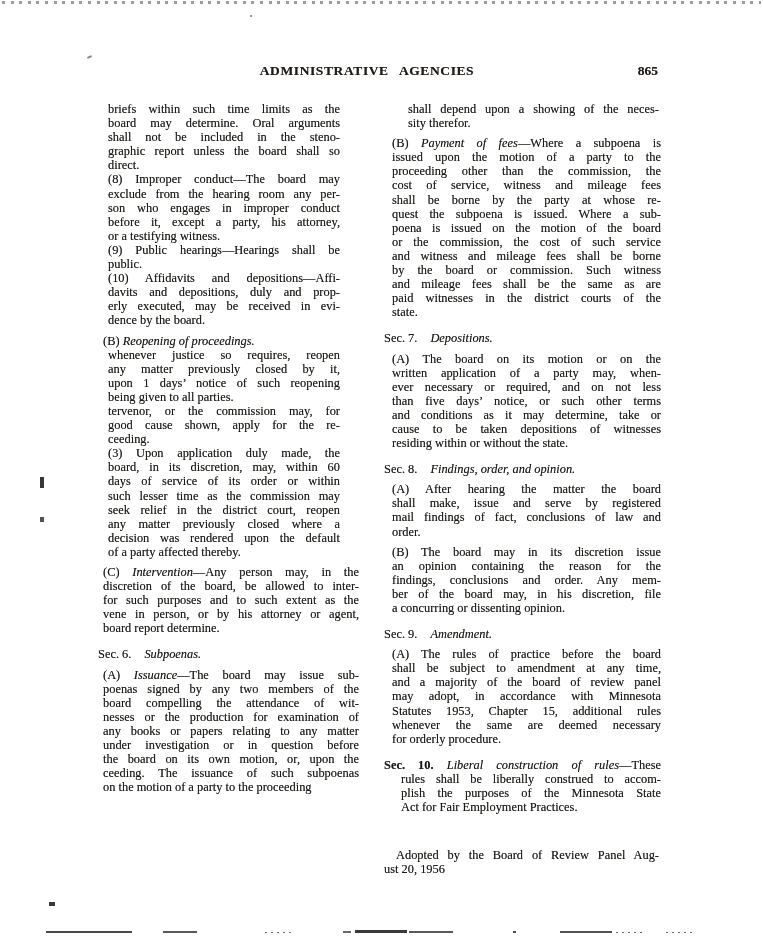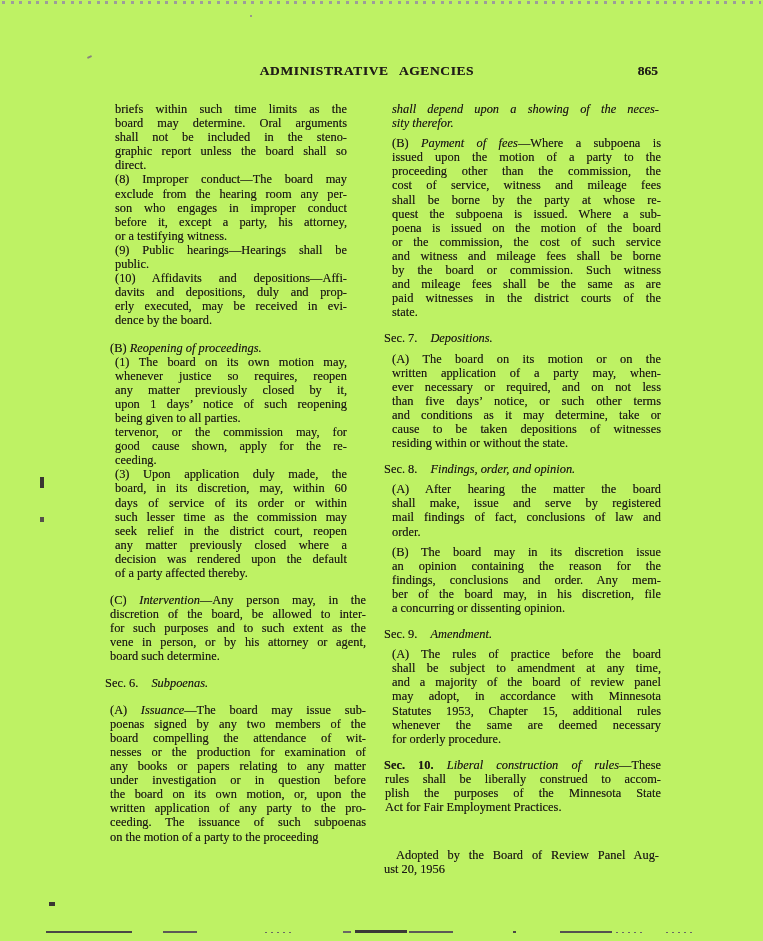--- a/index.html
+++ b/index.html
@@ -1,19 +1,19 @@
 <!DOCTYPE html>
 <html><head>
 <meta charset="utf-8">
 <style>
   html,body{margin:0;padding:0;background:#e8e6e0;}
   .page{
     position:relative;
     width:763px;height:941px;
-    background:#bef264;
+    background:#ffffff;
     overflow:hidden;
     font-family:"Liberation Serif","DejaVu Serif",serif;
     color:#1c1915;
   }
   
   .rule-top{
     position:absolute;top:1px;left:2px;right:2px;height:3px;
     background:repeating-linear-gradient(to right,#9d9d9a 0 3px,transparent 3px 8.6px);
   }
   
@@ -27,33 +27,33 @@
     position:absolute;right:5px;top:0;
     font-size:13.5px;font-weight:bold;color:#201c18;
     text-shadow:0 0 0.4px rgba(30,25,20,.6);
   }
   
   .col{
     position:absolute;top:102px;
     font-size:12.4px;line-height:14.1px;
     text-shadow:0 0 0.45px rgba(28,23,18,.55);
   }
-  .col-left{left:105px;width:266px;}
+  .col-left{left:98px;width:266px;}
   .col-right{left:384px;width:277px;}
   .line{white-space:nowrap;}
   .block .line:not(.last){text-align:justify;text-align-last:justify;}
   .block.body{margin:0 24px 0 10px;}
-  .col-right .block.body{margin:0 2px 0 8px;font-style:italic;}
-  .block.lettered{margin:13px 5px 0 5px;}
+  .col-right .block.body{margin:0 2px 0 24px;}
+  .block.lettered{margin:6px 5px 0 5px;}
   .col-right .block.lettered{margin:6px 0 0 8px;}
   .sec{margin:12px 0 6px 0;}
   .sec-label{font-weight:normal;}
   .sec-title{font-style:italic;margin-left:13px;margin-top:24px;}
   .block.sec-runin{margin:12px 0 0 0;}
-  .sec-runin .line:not(.first){margin-left:1px;}
+  .sec-runin .line:not(.first){margin-left:17px;}
   .block.adopted{margin:6px 2px 0 0;}
   .adopted .line.first{padding-left:12px;margin-top:34px;}
   
   .rule-bottom{position:absolute;left:0;top:930px;width:763px;height:4px;}
   .seg{position:absolute;background:#4a4845;}
   .seg.dots{background:repeating-linear-gradient(to right,#6a6865 0 2px,transparent 2px 6px);}
   .speck{position:absolute;background:#3a3632;}
 </style>
 </head>
 <body>
@@ -89,21 +89,20 @@
       <div class="block body">
         <div class="line first">(10) Affidavits and depositions—Affi-</div>
         <div class="line">davits and depositions, duly and prop-</div>
         <div class="line">erly executed, may be received in evi-</div>
         <div class="line last">dence by the board.</div>
       </div>
       <div class="block lettered">
         <div class="line first last">(B) <i>Reopening of proceedings.</i></div>
       </div>
       <div class="block body">
-        <div class="line first">(1) The board on its own motion may,</div>
         <div class="line">whenever justice so requires, reopen</div>
         <div class="line">any matter previously closed by it,</div>
         <div class="line">upon 1 days’ notice of such reopening</div>
         <div class="line last">being given to all parties.</div>
       </div>
       <div class="block body">
         <div class="line">tervenor, or the commission may, for</div>
         <div class="line">good cause shown, apply for the re-</div>
         <div class="line last">ceeding.</div>
       </div>
@@ -115,32 +114,31 @@
         <div class="line">seek relief in the district court, reopen</div>
         <div class="line">any matter previously closed where a</div>
         <div class="line">decision was rendered upon the default</div>
         <div class="line last">of a party affected thereby.</div>
       </div>
       <div class="block lettered">
         <div class="line first">(C) <i>Intervention</i>—Any person may, in the</div>
         <div class="line">discretion of the board, be allowed to inter-</div>
         <div class="line">for such purposes and to such extent as the</div>
         <div class="line">vene in person, or by his attorney or agent,</div>
-        <div class="line last">board such determine.</div>
+        <div class="line last">board report determine.</div>
       </div>
       <div class="sec"><span class="sec-label">Sec. 6.</span><span class="sec-title">Subpoenas.</span></div>
       <div class="block lettered">
         <div class="line first">(A) <i>Issuance</i>—The board may issue sub-</div>
         <div class="line">poenas signed by any two members of the</div>
         <div class="line">board compelling the attendance of wit-</div>
         <div class="line">nesses or the production for examination of</div>
         <div class="line">any books or papers relating to any matter</div>
         <div class="line">under investigation or in question before</div>
         <div class="line">the board on its own motion, or, upon the</div>
-        <div class="line">written application of any party to the pro-</div>
         <div class="line">ceeding. The issuance of such subpoenas</div>
         <div class="line last">on the motion of a party to the proceeding</div>
       </div>
     </div>
   <div class="col col-right">
       <div class="block body">
         <div class="line first">shall depend upon a showing of the neces-</div>
         <div class="line last">sity therefor.</div>
       </div>
       <div class="block lettered">

